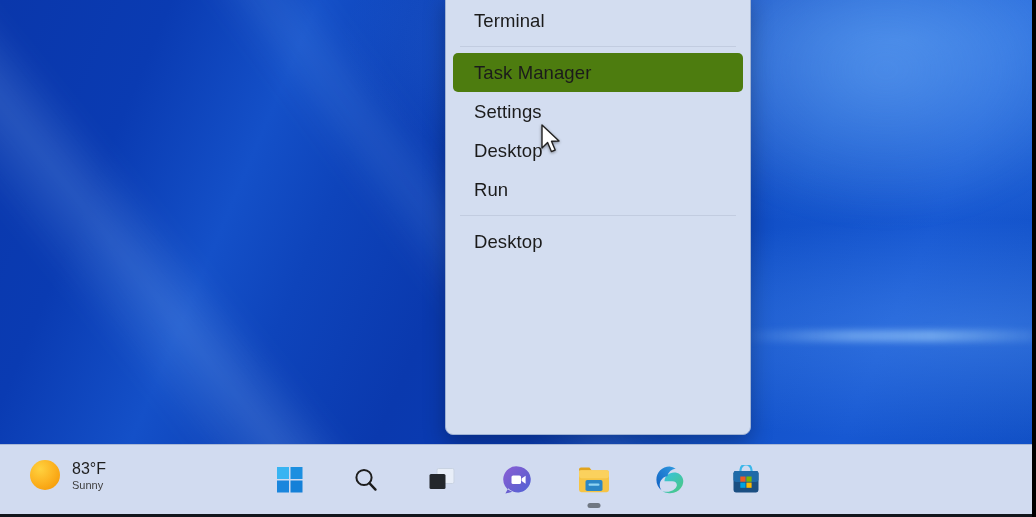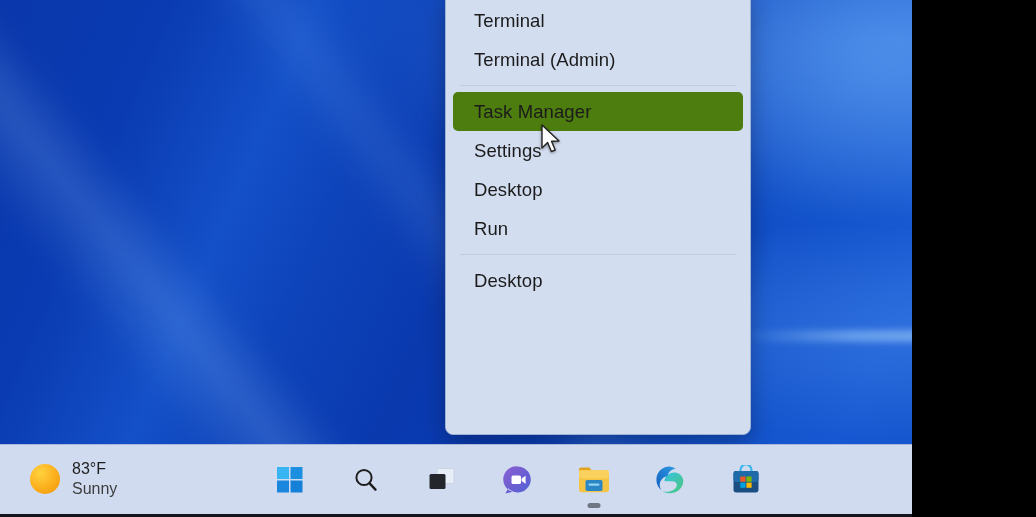--- a/index.html
+++ b/index.html
@@ -3,21 +3,21 @@
 <meta charset="utf-8">
 <title>Windows 11 Start Context Menu</title>
 <style>
   html, body {
     margin: 0;
     padding: 0;
     background: #000;
   }
   #screen {
     position: relative;
-    width: 912px;
+    width: 1032px;
     height: 517px;
     overflow: hidden;
     font-family: "Liberation Sans", sans-serif;
     user-select: none;
   }
 
   
   #desktop {
     position: absolute;
     left: 0; top: 0;
@@ -177,21 +177,21 @@
   #weather-widget .wx-text {
     display: flex;
     flex-direction: column;
     line-height: 1.22;
   }
   #weather-widget .wx-temp {
     font-size: 16px;
     color: #1f1f1f;
   }
   #weather-widget .wx-cond {
-    font-size: 16px;
+    font-size: 11px;
     color: #3e3e3e;
   }
 
   
   #taskbar-icons {
     position: absolute;
     left: 0; top: 0;
     width: 1036px;
     height: 70px;
     display: flex;
@@ -231,23 +231,20 @@
     <div class="streak streak-diag"></div>
     <div class="streak streak-diag2"></div>
     <div class="streak streak-horiz"></div>
   </div>
 
   <div id="context-menu">
     <div class="menu-inner">
 
       <div class="menu-item">
         <span class="label">Terminal</span>
-      </div>
-      <div class="menu-item">
-        <span class="label">Terminal (Admin)</span>
       </div>
 
       <div class="menu-sep"></div>
 
       <div class="menu-item highlighted">
         <span class="label">Task Manager</span>
       </div>
       <div class="menu-item">
         <span class="label">Settings</span>
       </div>

